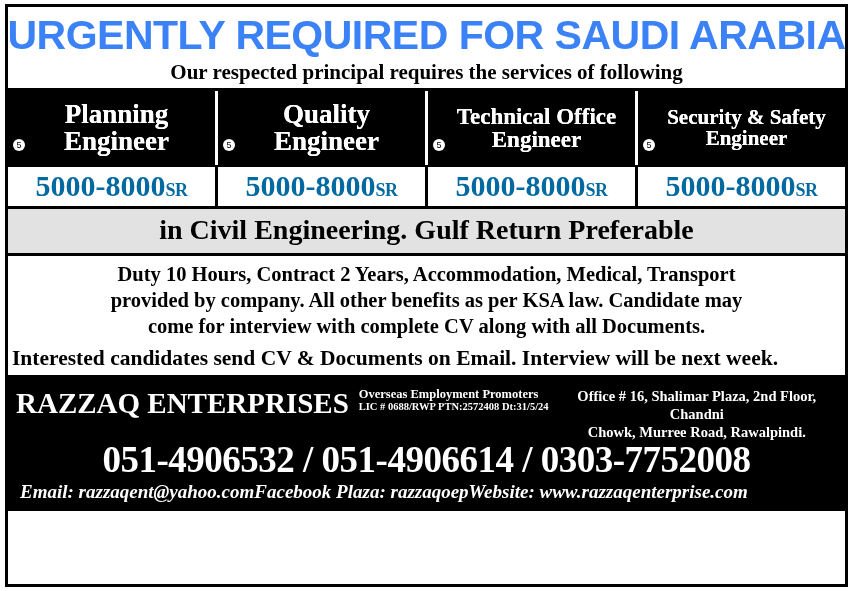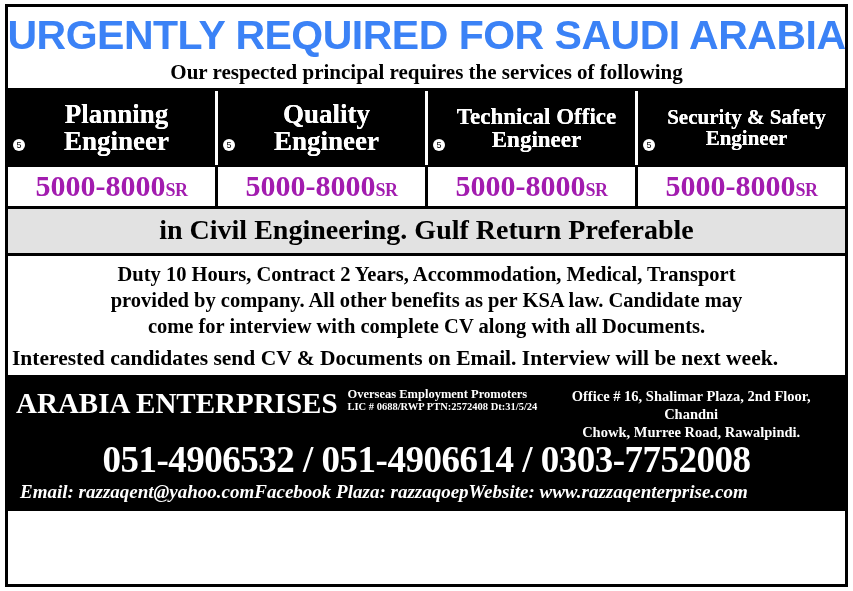--- a/index.html
+++ b/index.html
@@ -99,21 +99,21 @@
     justify-content: center;
     line-height: 1;
   }
   .salary-row {
     display: flex;
     border-bottom: 3px solid #000;
   }
   .salary-cell {
     flex: 1 1 0;
     background: #fff;
-    color: #a21caf;
+    color: #0369a1;
     text-align: center;
     font-weight: bold;
     font-size: 30px;
     line-height: 1.1;
     padding: 2px 0 4px 0;
     border-right: 3px solid #000;
     box-sizing: border-box;
     white-space: nowrap;
   }
   .salary-cell:last-child { border-right: none; }
@@ -281,21 +281,21 @@
     <div class="terms">
       <div>Duty 10 Hours, Contract 2 Years, Accommodation, Medical, Transport</div>
       <div>provided by company. All other benefits as per KSA law. Candidate may</div>
       <div>come for interview with complete CV along with all Documents.</div>
     </div>
 
     <div class="interest">Interested candidates send CV &amp; Documents on Email. Interview will be next week.</div>
 
     <div class="footer">
       <div class="footer-top">
-        <div class="company">ARABIA ENTERPRISES</div>
+        <div class="company">RAZZAQ ENTERPRISES</div>
         <div class="lic-block">
           <div class="lic-line1">Overseas Employment Promoters</div>
           <div class="lic-line2">LIC # 0688/RWP PTN:2572408 Dt:31/5/24</div>
         </div>
         <div class="address">
           <div>Office # 16, Shalimar Plaza, 2nd Floor, Chandni</div>
           <div>Chowk, Murree Road, Rawalpindi.</div>
         </div>
       </div>
 

